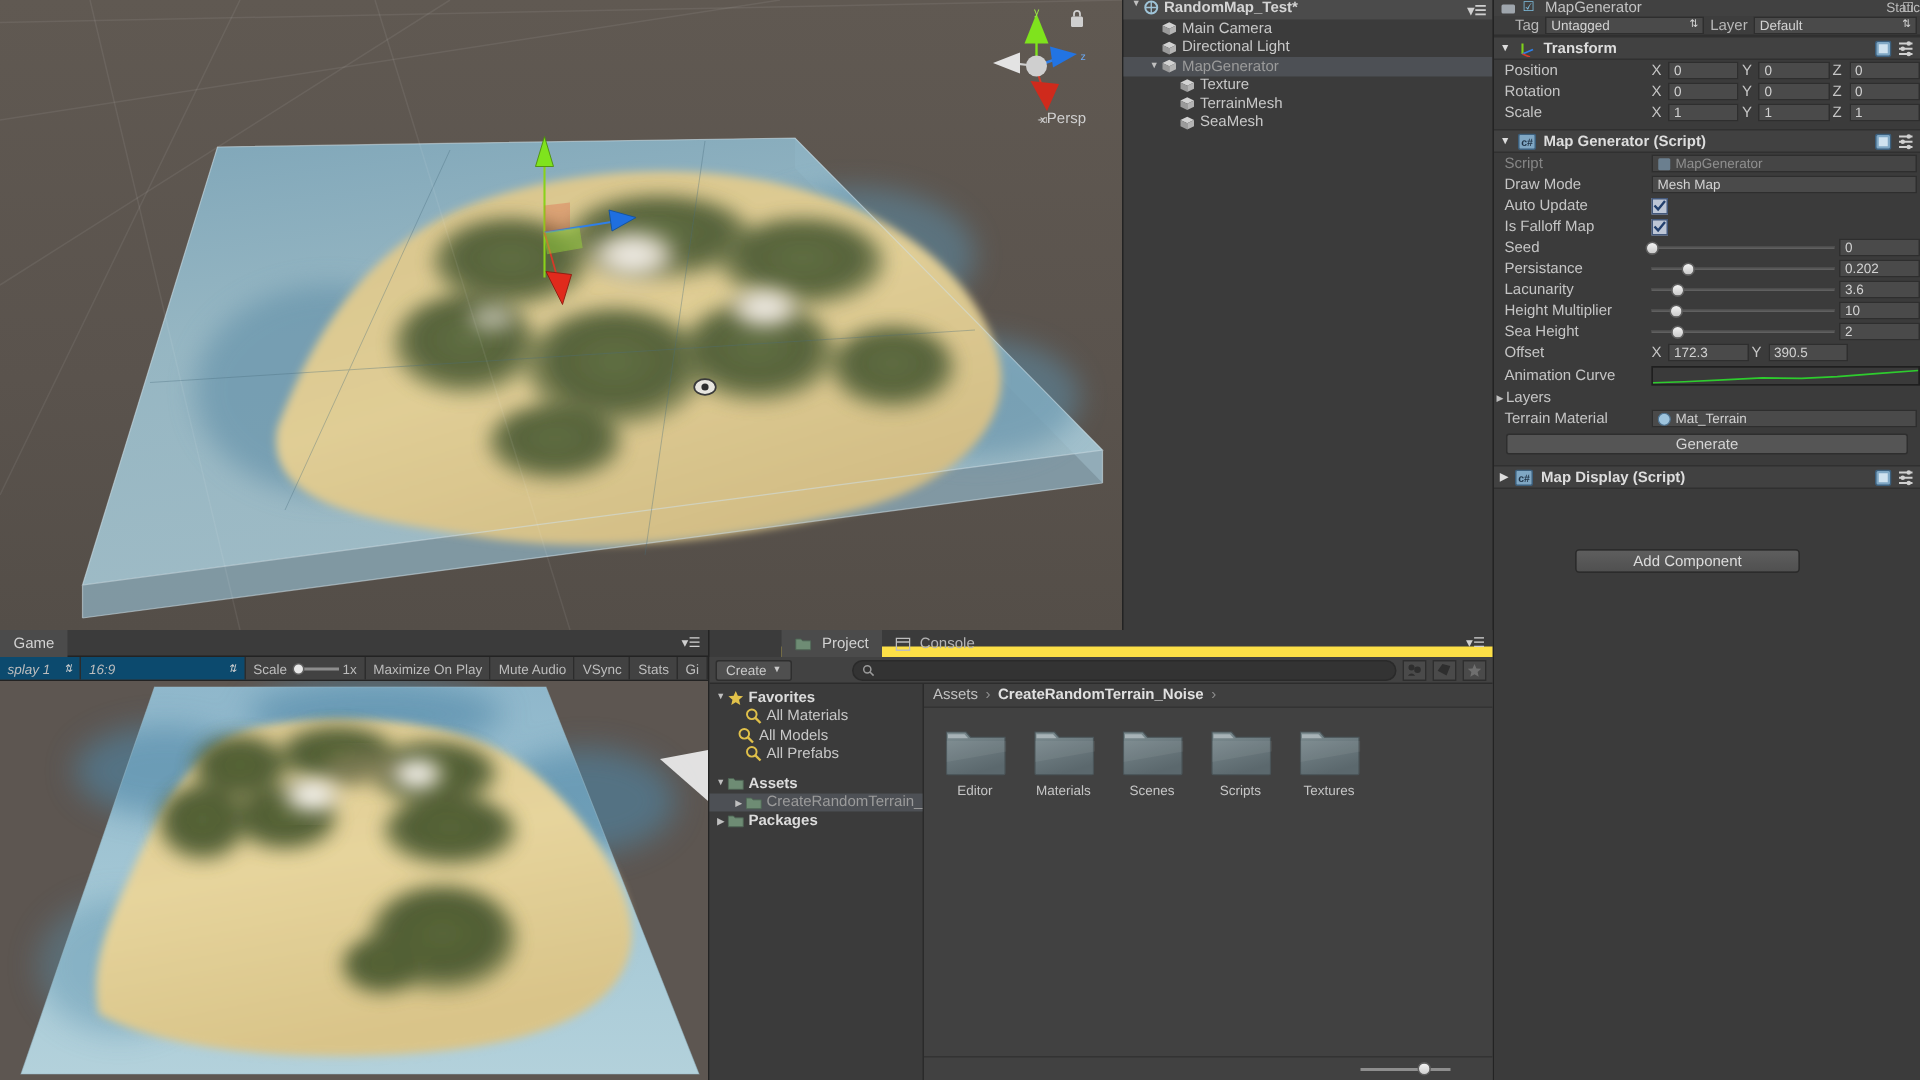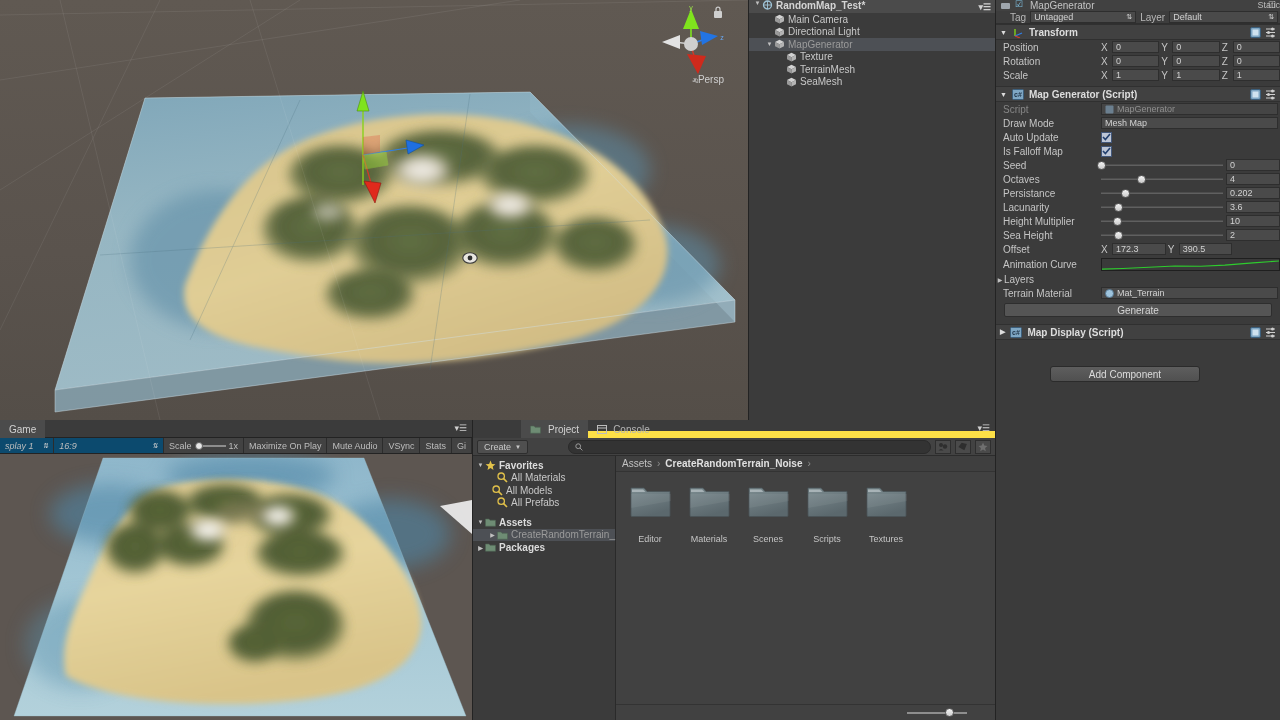--- a/index.html
+++ b/index.html
@@ -83,21 +83,21 @@
   #proj-tree { width:143px; background:#3b3b3b; border-right:1px solid #2a2a2a; padding-top:3px;}
   .prow { height:12.5px; display:flex; align-items:center; font-size:10px; color:#c8c8c8;
      white-space:nowrap; }
   .prow.selected { background:#4d5055; color:#9b9b9b; }
   .prow.bold { font-weight:bold; color:#dcdcdc; }
   #proj-content { flex:1; background:#414141; position:relative; }
   #breadcrumb { height:16px; display:flex; align-items:center; padding:0 6px; gap:5px;
      font-size:10px; color:#c2c2c2; border-bottom:1px solid #333; background:#3f3f3f;}
   #breadcrumb .crumb-cur { font-weight:bold; color:#e0e0e0; }
   #folder-grid { display:flex; padding:12px 0 0 14px; gap:19px; }
-  .folder-item { width:40px; display:flex; flex-direction:column; align-items:center; gap:16px;}
+  .folder-item { width:40px; display:flex; flex-direction:column; align-items:center; gap:4px;}
   .folder-label { font-size:9px; color:#c5c5c5; white-space:nowrap; }
   #proj-footer { position:absolute; left:0; right:0; bottom:0; height:16px;
      background:#414141; border-top:1px solid #333; display:flex; align-items:center;
      justify-content:flex-end; padding-right:28px;}
   #proj-zoom { width:60px; height:10px; position:relative; }
 
   
   #inspector { position:absolute; left:995px; top:0; width:285px; height:720px;
     background:#3b3b3b; border-left:1px solid #232323; }
   #insp-name { height:11px; background:#414141; display:flex; align-items:center;
@@ -806,30 +806,20 @@
           <span class="lbl">Seed</span>
           <div class="slider">
             <div class="strack"></div>
             <div class="sknob" style="left:calc(0% - 4px)"></div>
           </div>
           <div class="fld numfld">
             <span>0</span>
           </div>
         </div>
         <div class="prop">
-          <span class="lbl">Octaves</span>
-          <div class="slider">
-            <div class="strack"></div>
-            <div class="sknob" style="left:calc(33% - 4px)"></div>
-          </div>
-          <div class="fld numfld">
-            <span>4</span>
-          </div>
-        </div>
-        <div class="prop">
           <span class="lbl">Persistance</span>
           <div class="slider">
             <div class="strack"></div>
             <div class="sknob" style="left:calc(20% - 4px)"></div>
           </div>
           <div class="fld numfld">
             <span>0.202</span>
           </div>
         </div>
         <div class="prop">

